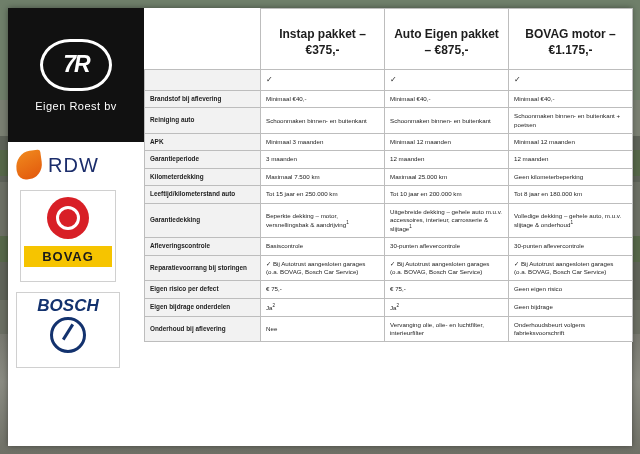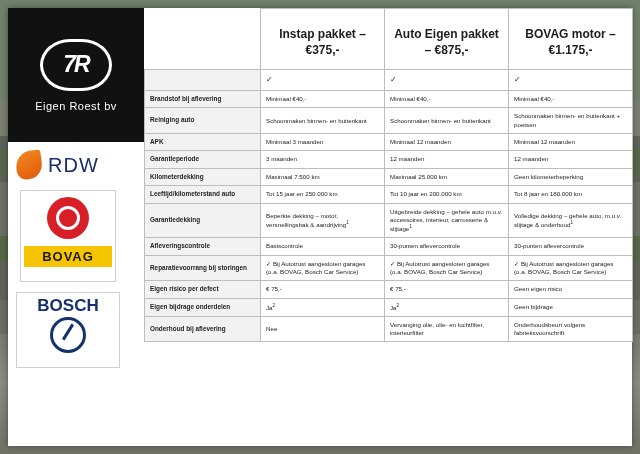--- a/index.html
+++ b/index.html
@@ -158,20 +158,21 @@
 
   .logo-bosch {
     position: absolute;
     left: 8px; top: 284px;
     width: 104px; height: 76px;
     background: #fff;
     border: 1px solid #d0d0d0;
     box-sizing: border-box;
     padding: 4px 0 0 0;
     text-align: center;
+    font-style: italic;
   }
   .logo-bosch .b1 {
     font-size: 17px;
     font-weight: bold;
     color: #13326e;
     line-height: 1;
   }
   .logo-bosch .b2 {
     font-size: 15px;
     color: #13326e;

